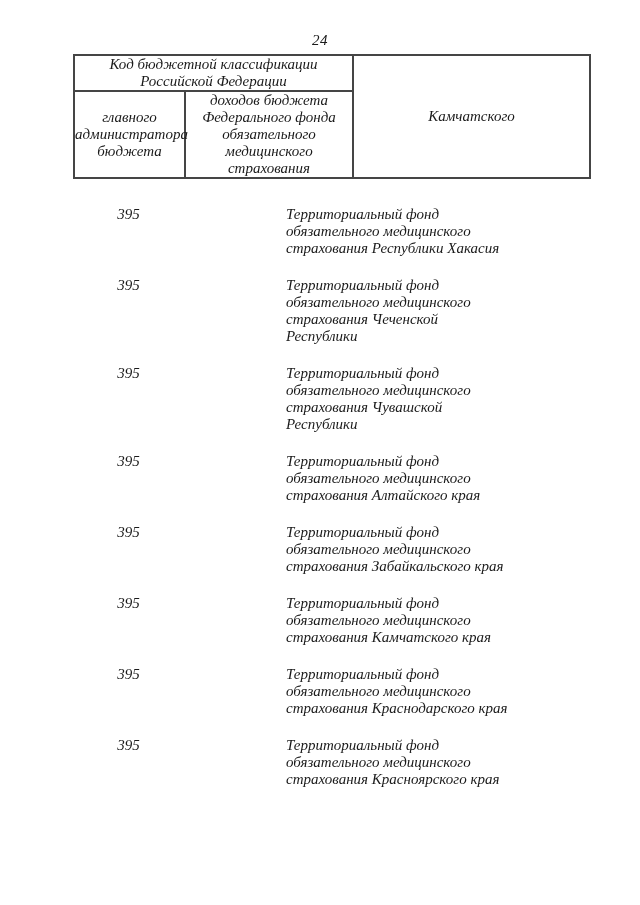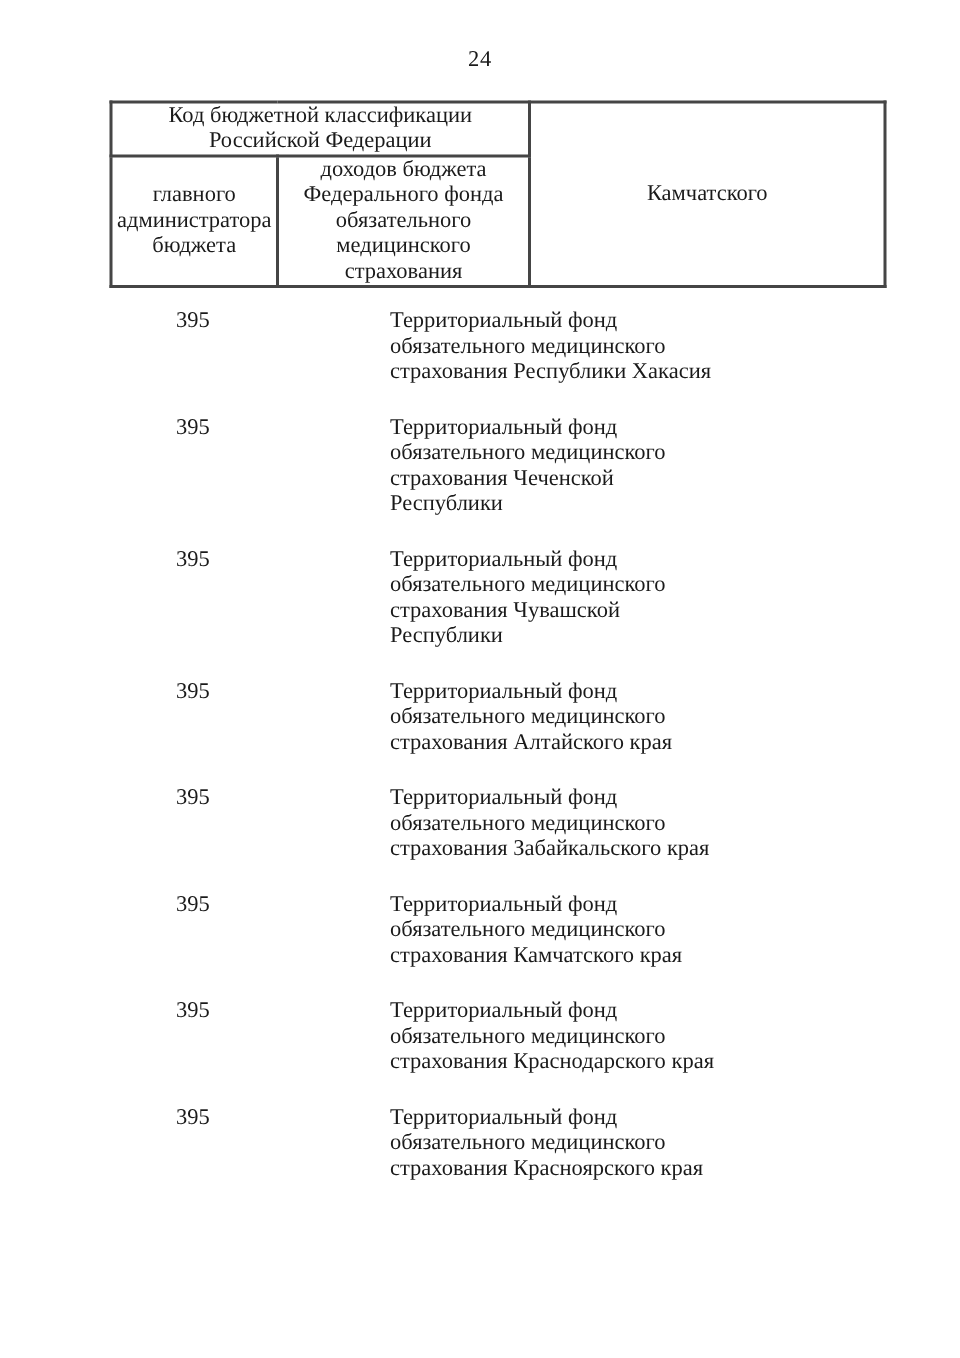--- a/index.html
+++ b/index.html
@@ -8,35 +8,36 @@
     background: #ffffff;
   }
   .page {
     position: relative;
     width: 640px;
     height: 905px;
     background: #ffffff;
     font-family: "Liberation Serif", "DejaVu Serif", serif;
     color: #1a1a1a;
     overflow: hidden;
+    font-style: italic;
   }
   .page-number {
     position: absolute;
     top: 32px;
     left: 0;
     width: 640px;
     text-align: center;
     font-size: 15px;
     line-height: 17px;
     letter-spacing: 0.5px;
   }
   table.header-table {
     position: absolute;
     left: 73px;
-    top: 67px;
+    top: 54px;
     border-collapse: collapse;
     table-layout: fixed;
     width: 516px;
     padding-left: 44px;
   }
   table.header-table td {
     border: 2px solid #454545;
     text-align: center;
     vertical-align: middle;
     padding: 0;
@@ -58,21 +59,21 @@
     margin-bottom: 20px;
   }
   .code-cell {
     width: 111px;
     flex: 0 0 111px;
     text-align: center;
     font-size: 15px;
     line-height: 17px;
   }
   .name-cell {
-    margin-left: 76px;
+    margin-left: 102px;
     width: 245px;
     font-size: 15px;
     line-height: 17px;
     white-space: pre-line;
   }
 </style>
 </head>
 <body>
 
 <div class="page">

